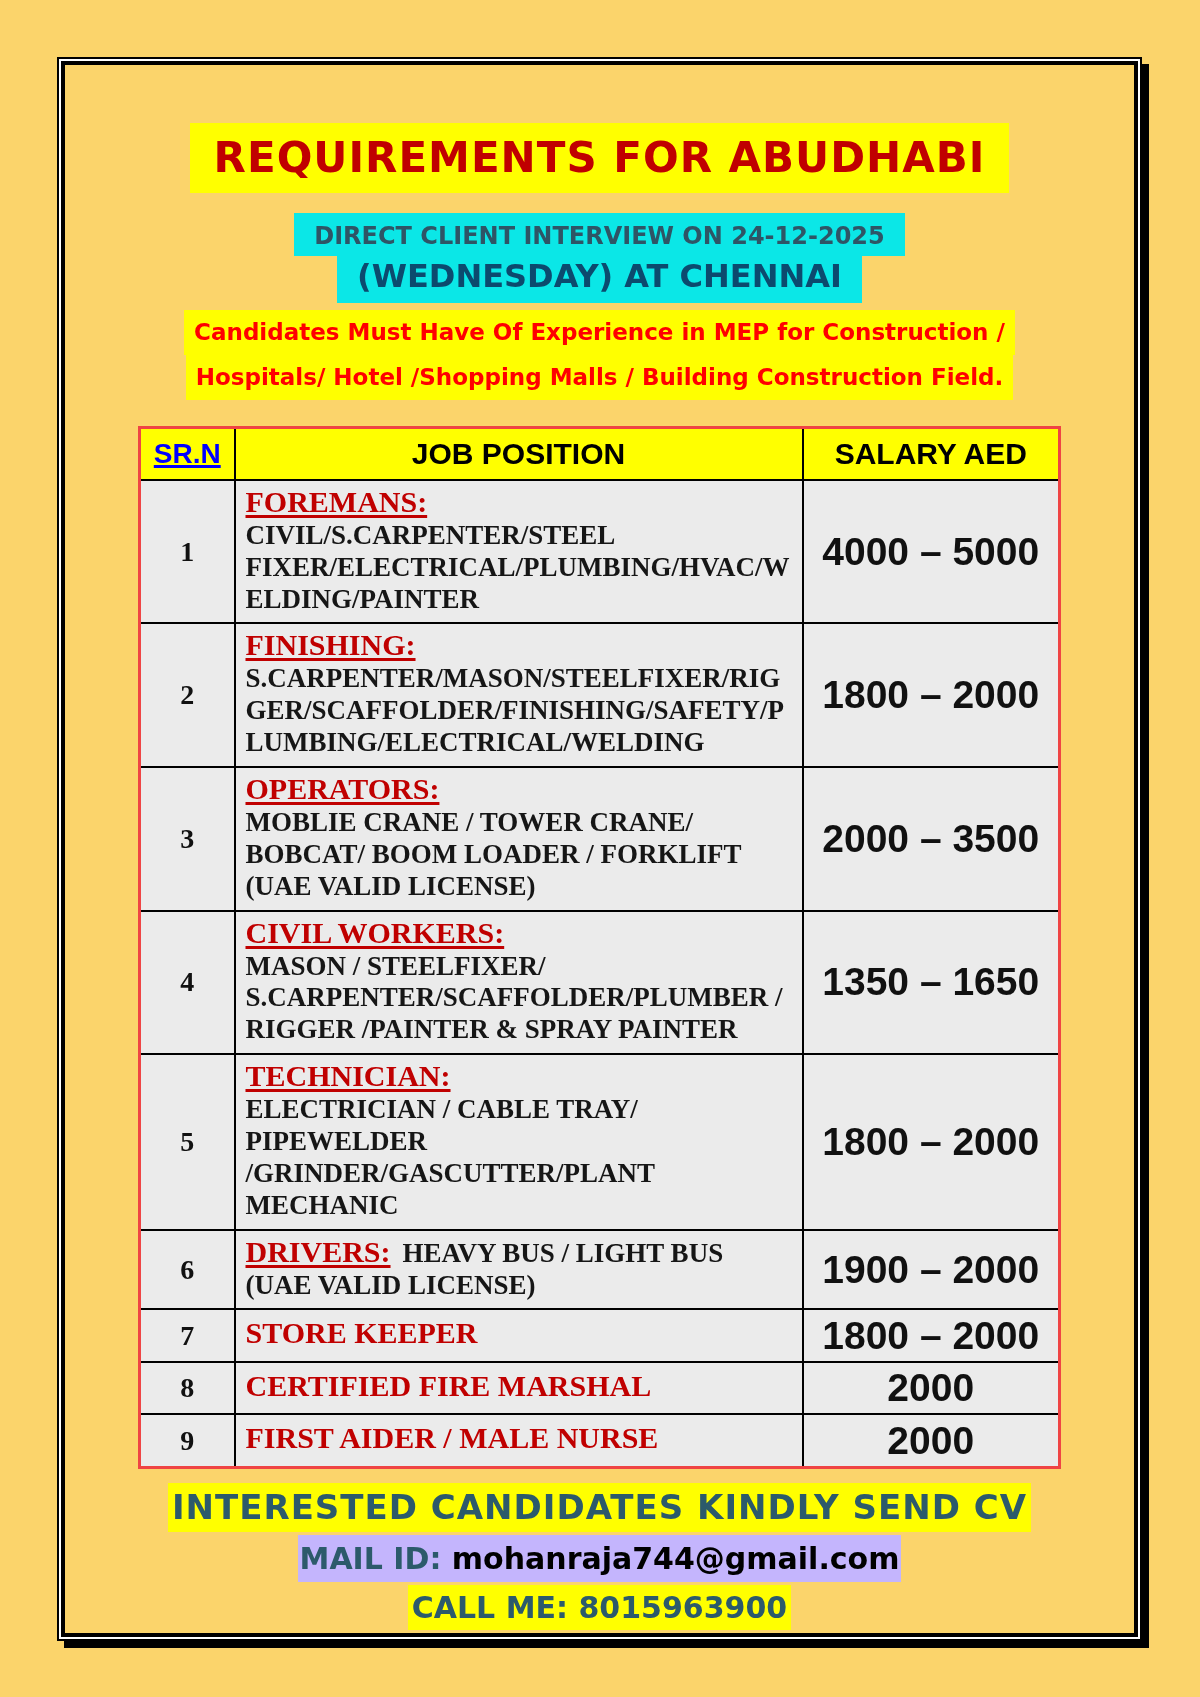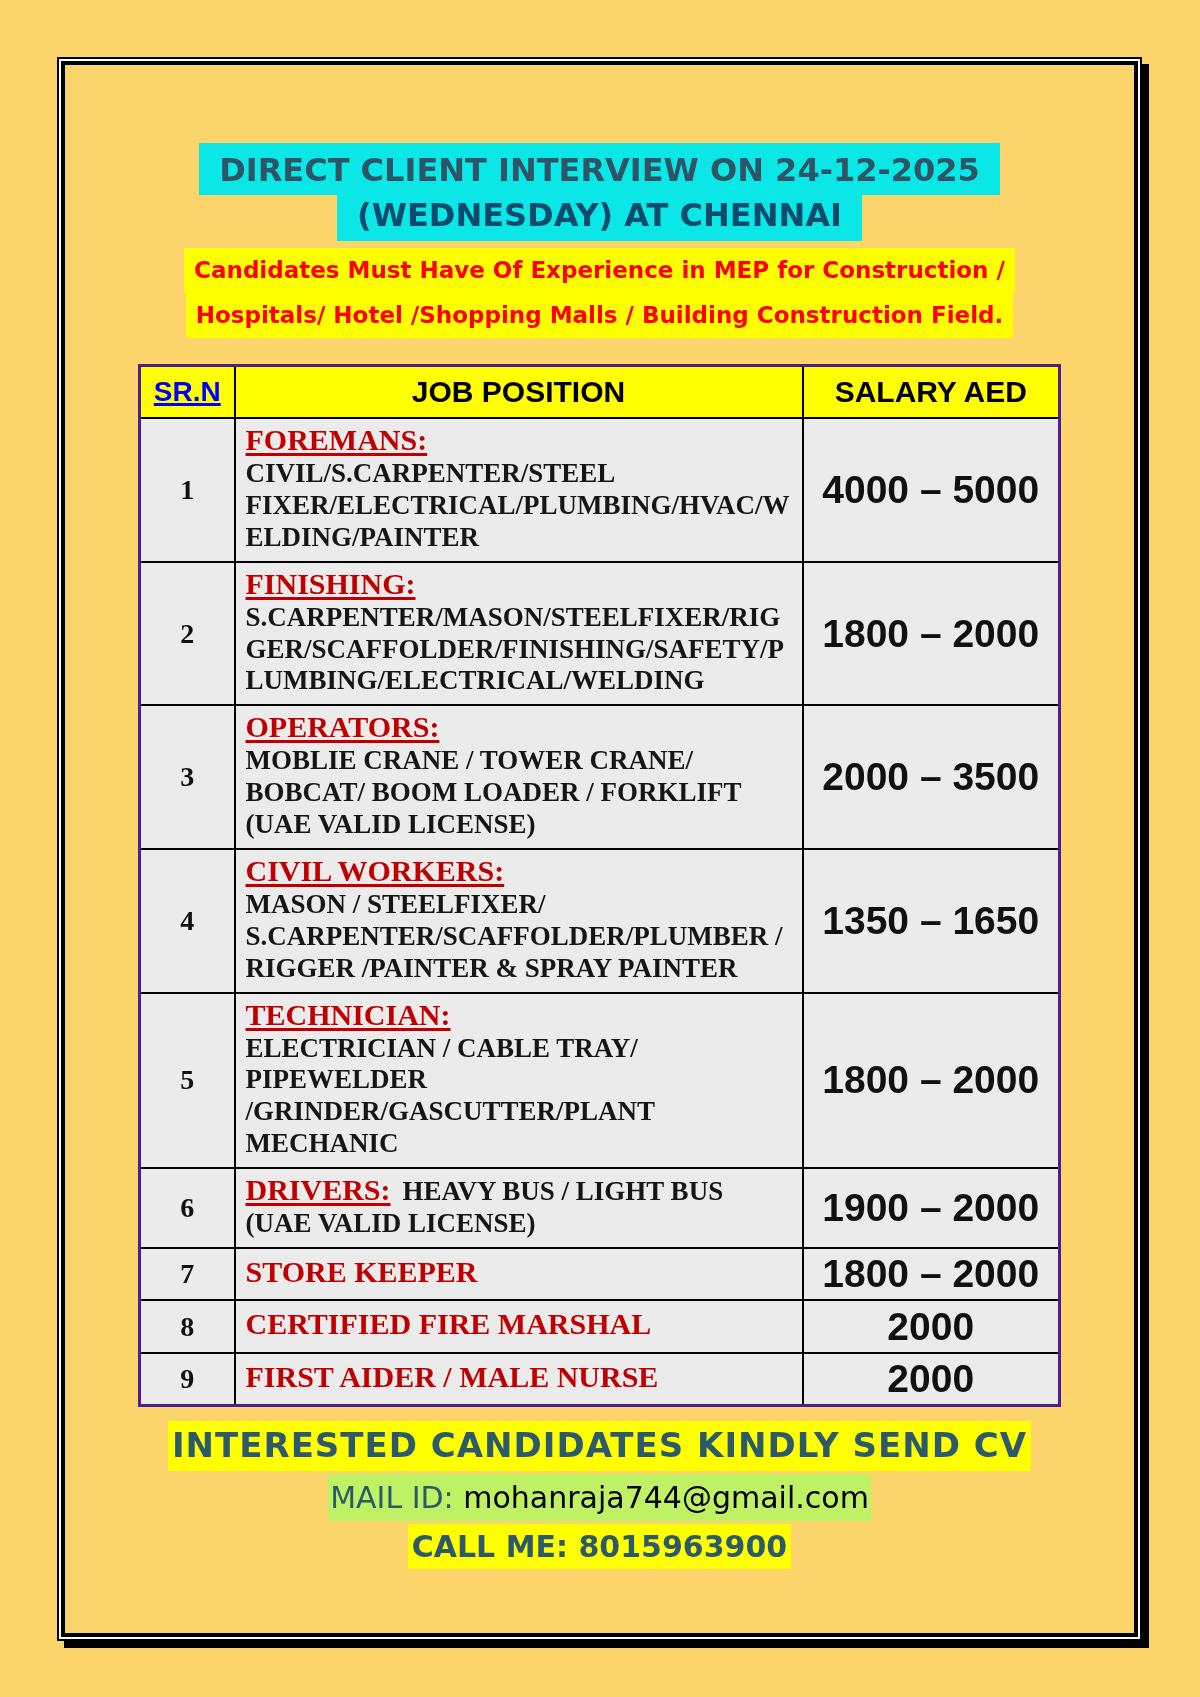--- a/index.html
+++ b/index.html
@@ -31,21 +31,21 @@
     font-size:42px; font-weight:bold;
     letter-spacing:1px;
     padding:13px 24px 13px;
     line-height:1.05;
   }
   .cyan-line1 { margin-top:20px; }
   .cyan-line1 > span {
     display:inline-block;
     background:#0BE7E7;
     color:#2E5566;
-    font-size:32px; font-weight:bold;
+    font-size:24px; font-weight:bold;
     padding:11px 20px 7px;
     line-height:1.05;
   }
   .cyan-line2 > span {
     display:inline-block;
     background:#0BE7E7;
     color:#0c4a6e;
     font-size:32px; font-weight:bold;
     padding:4px 20px 9px;
     line-height:1.05;
@@ -57,21 +57,21 @@
     color:#FF0000;
     font-weight:bold;
     font-size:23px;
     line-height:29px;
     padding:8px 10px;
   }
   table.req {
     width:920px;
     margin:26px auto 0;
     border-collapse:collapse;
-    border:3px solid #4c1d95;
+    border:3px solid #ef4444;
     background:#EBEBEB;
     table-layout:fixed;
   }
   table.req th, table.req td { border:2px solid #000; }
   th {
     background:#FFFF00;
     font-family:"Liberation Sans", sans-serif;
     font-size:30px; font-weight:bold;
     height:50px; color:#000;
     padding:0;
@@ -131,22 +131,22 @@
     background:#FFFF00;
     color:#2C5A6B;
     font-size:34px; font-weight:bold;
     letter-spacing:1px;
     padding:6px 4px;
     line-height:1.1;
   }
   .footer2 { margin-top:3px; }
   .footer2 > span {
     display:inline-block;
-    background:#bef264;
-    font-size:30px; font-weight:normal;
+    background:#c4b5fd;
+    font-size:30px; font-weight:bold;
     padding:7px 2px;
     line-height:1.1;
   }
   .mail-label { color:#2C5A6B; }
   .mail-value { color:#000; }
   .footer3 { margin-top:3px; }
   .footer3 > span {
     display:inline-block;
     background:#FFFF00;
     color:#2C5A6B;
@@ -154,20 +154,23 @@
     padding:6px 4px;
     line-height:1.1;
   }
 </style>
 </head>
 <body>
 
 <div class="frame">
   <div class="inner">
 
+    <div>
+      <span class="title-band">REQUIREMENTS FOR ABUDHABI</span>
+    </div>
 
     <div class="cyan-line1">
       <span>DIRECT CLIENT INTERVIEW ON 24-12-2025</span>
     </div>
     <div class="cyan-line2">
       <span>(WEDNESDAY) AT CHENNAI</span>
     </div>
 
     <div class="note">
       <div class="note-line">

